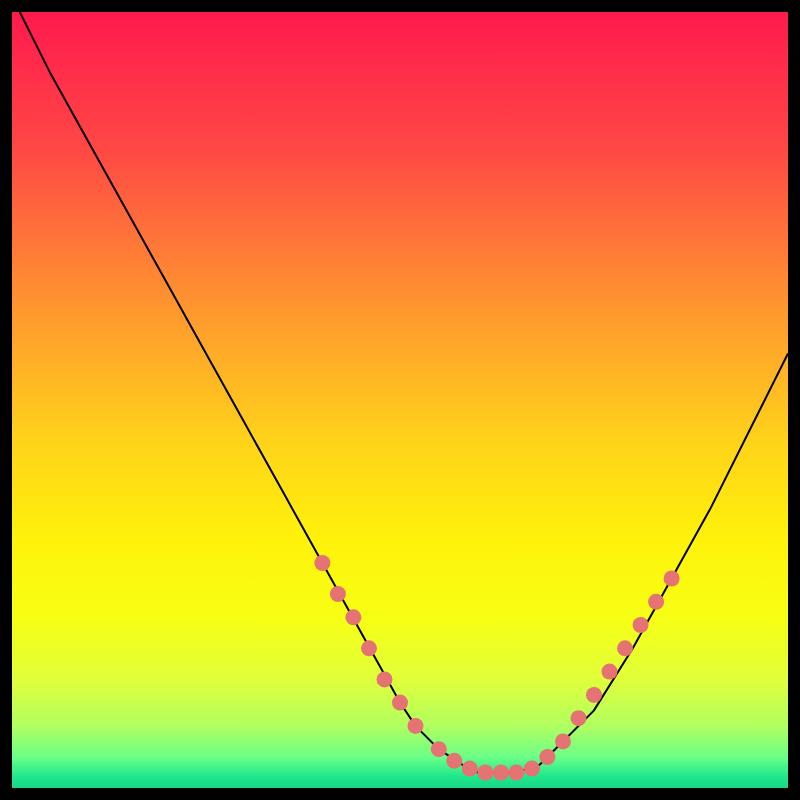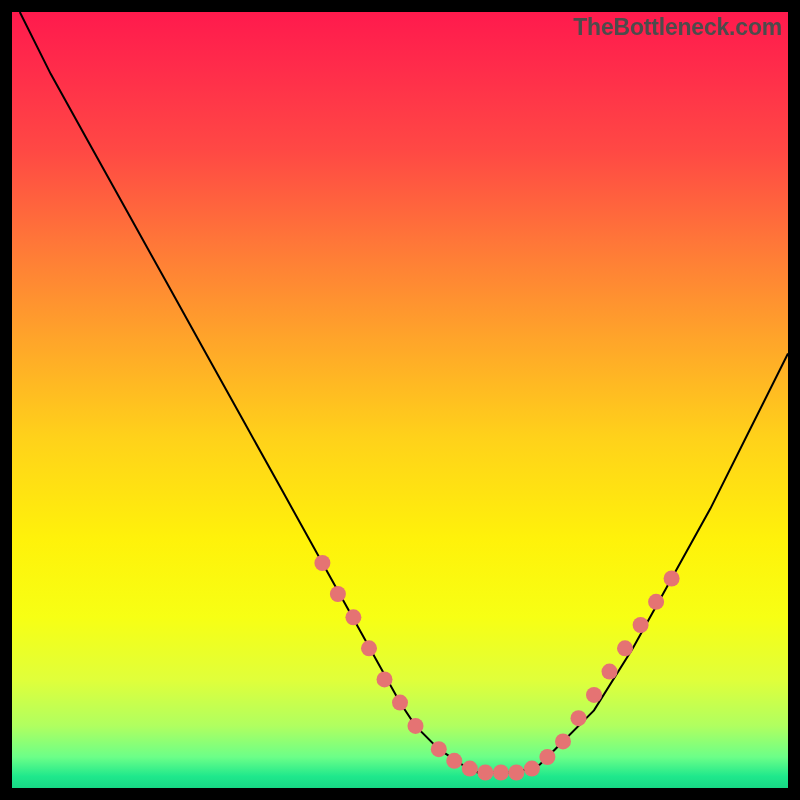--- a/index.html
+++ b/index.html
@@ -64,21 +64,20 @@
             <stop offset="86%" stop-color="#e0ff3a"></stop>
             <stop offset="92%" stop-color="#b0ff60"></stop>
             <stop offset="96%" stop-color="#6cff88"></stop>
             <stop offset="98.5%" stop-color="#1fe88c"></stop>
             <stop offset="100%" stop-color="#17d885"></stop>
           </linearGradient>
       </defs>
       <rect x="0" y="0" width="776" height="776" fill="url(#bggrad)"></rect>
     </svg>
 
-    <div class="watermark">TheBottleneck.com</div>
 
     <svg class="curve" viewBox="0 0 776 776" preserveAspectRatio="none">
       <path id="curvePath" fill="none" stroke="#000000" stroke-width="2" d="M7.8 0.0 L38.8 62.1 L77.6 131.9 L116.4 201.8 L155.2 271.6 L194.0 341.4 L232.8 411.3 L271.6 481.1 L310.4 551.0 L349.2 620.8 L388.0 690.6 L403.5 713.9 L426.8 737.2 L450.1 752.7 L465.6 760.5 L481.1 760.5 L504.4 760.5 L527.7 752.7 L543.2 737.2 L582.0 698.4 L620.8 636.3 L659.6 566.5 L698.4 496.6 L737.2 419.0 L776.0 341.4 "></path>
       <g id="markers">
           <circle cx="310.4" cy="551.0" r="8" fill="#e57373"></circle>
           <circle cx="325.9" cy="582.0" r="8" fill="#e57373"></circle>
           <circle cx="341.4" cy="605.3" r="8" fill="#e57373"></circle>
           <circle cx="357.0" cy="636.3" r="8" fill="#e57373"></circle>
           <circle cx="372.5" cy="667.4" r="8" fill="#e57373"></circle>
           <circle cx="388.0" cy="690.6" r="8" fill="#e57373"></circle>

